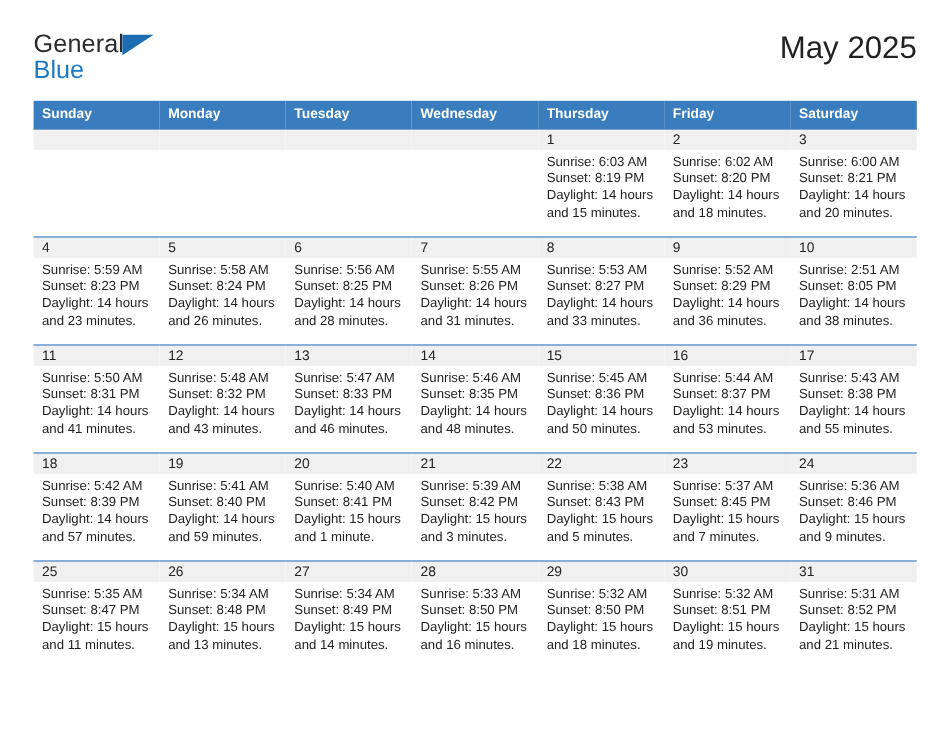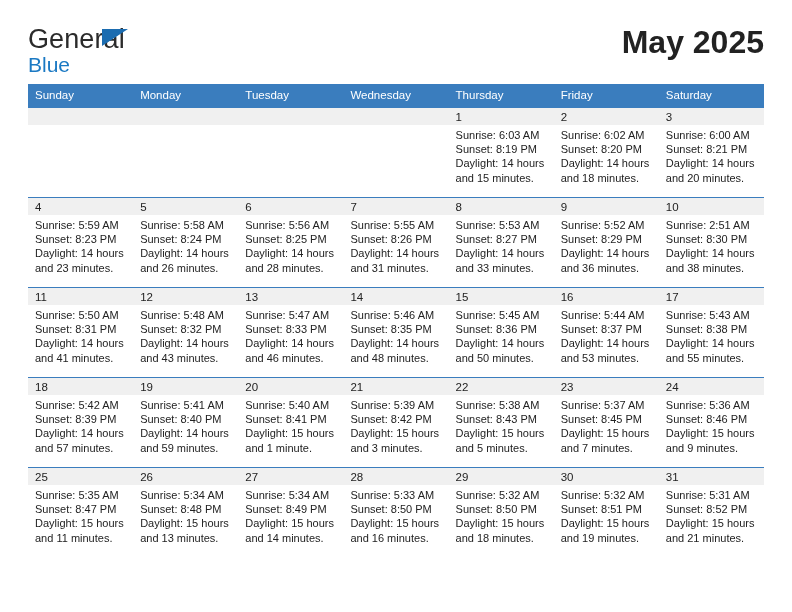--- a/index.html
+++ b/index.html
@@ -31,21 +31,21 @@
     height: 76px;
     box-sizing: border-box;
   }
   .brand {
     position: relative;
     width: 120px;
     height: 52px;
     line-height: 1;
   }
   .brand-general {
-    font-size: 27px;
+    font-size: 21px;
     color: #2b2b2b;
     letter-spacing: 0.1px;
     display: block;
   }
   .brand-blue {
     font-size: 21px;
     color: #1b79c3;
     display: block;
     margin-top: 1px;
   }
@@ -56,43 +56,43 @@
     width: 0;
     height: 0;
     border-left: 26px solid #1b6cb0;
     border-bottom: 17px solid transparent;
   }
   .title-block {
     text-align: right;
     padding-top: 0px;
   }
   .cal-title {
-    font-size: 32px;
+    font-size: 26px;
     color: #222222;
     line-height: 1.05;
-    font-weight: bold;
+    font-weight: normal;
     margin: 0;
   }
   .cal-subtitle {
     font-size: 13.5px;
     color: #222222;
     margin-top: 9px;
   }
 
   
   .calendar {
     margin-top: 8px;
     width: 736px;
     border-collapse: collapse;
     table-layout: fixed;
   }
   .calendar th {
     background: #3a7dbe;
     color: #ffffff;
-    font-weight: normal;
+    font-weight: bold;
     font-size: 11.5px;
     text-align: left;
     padding: 5px 0 6px 7px;
     height: 20px;
     box-sizing: border-box;
   }
   .calendar td {
     vertical-align: top;
     padding: 0;
     border-top: 1px solid #3a7dbe;
@@ -246,21 +246,21 @@
               <div>Sunrise: 5:52 AM</div>
               <div>Sunset: 8:29 PM</div>
               <div>Daylight: 14 hours</div>
               <div>and 36 minutes.</div>
             </div>
           </td>
           <td>
             <div class="daynum">10</div>
             <div class="dayinfo">
               <div>Sunrise: 2:51 AM</div>
-              <div>Sunset: 8:30 PM</div>
+              <div>Sunset: 8:05 PM</div>
               <div>Daylight: 14 hours</div>
               <div>and 38 minutes.</div>
             </div>
           </td>
         </tr>
         <tr class="week">
           <td>
             <div class="daynum">11</div>
             <div class="dayinfo">
               <div>Sunrise: 5:50 AM</div>

